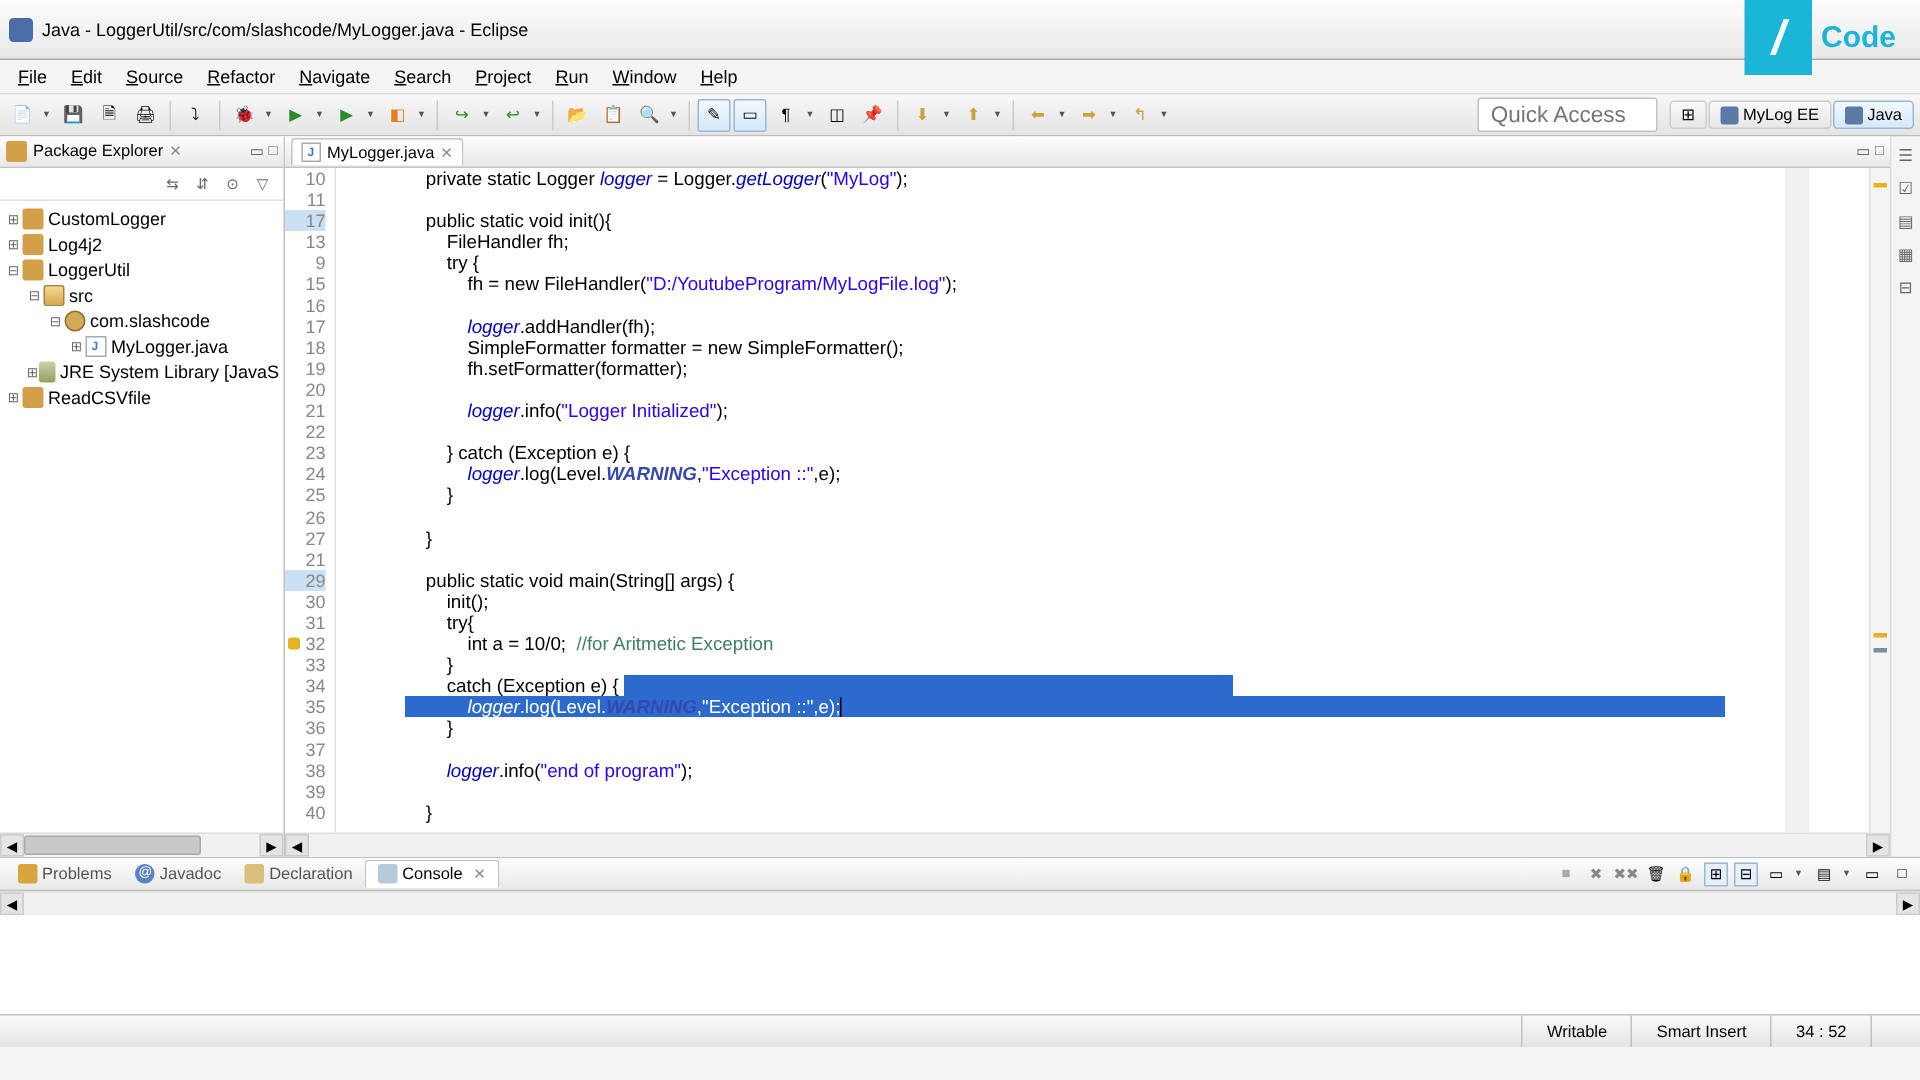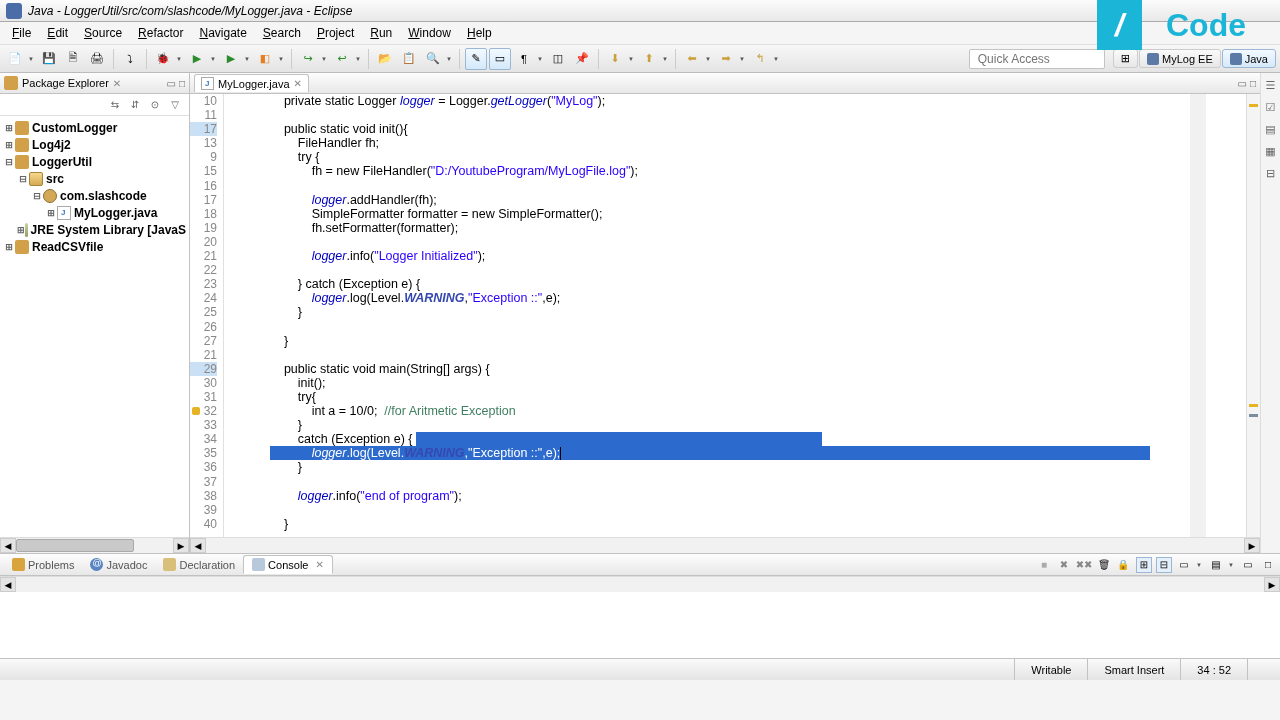--- a/index.html
+++ b/index.html
@@ -1,44 +1,44 @@
 <!DOCTYPE html>
 <html><head>
 <meta charset="utf-8">
 <style>
 * { box-sizing: border-box; margin: 0; padding: 0; font-family: "Segoe UI", Tahoma, sans-serif; }
 body { width: 1280px; height: 720px; background: #f4f4f4; overflow: hidden; position: relative; }
 
-.title-bar { height: 22px; background: linear-gradient(#fcfcfc, #e8e8e8); border-bottom: 1px solid #aaa; display: flex; align-items: center; padding: 0 6px; font-size: 12px; font-style: italic; }
+.title-bar { height: 40px; background: linear-gradient(#fcfcfc, #e8e8e8); border-bottom: 1px solid #aaa; display: flex; align-items: center; padding: 0 6px; font-size: 12px; }
 .title-bar .icon { width: 16px; height: 16px; background: #4a6da7; border-radius: 3px; margin-right: 6px; }
 
 .brand { position: absolute; top: 0; right: 10px; height: 50px; display: flex; align-items: center; }
 .brand .sl { background: #1bb5d8; color: #fff; font-size: 32px; font-weight: bold; font-style: italic; padding: 0 18px; height: 50px; display: flex; align-items: center; }
-.brand .cd { color: #1bb5d8; font-size: 32px; font-weight: bold; padding: 0 24px; }
+.brand .cd { color: #1bb5d8; font-size: 20px; font-weight: bold; padding: 0 6px; }
 
 .menu-bar { height: 23px; background: #f5f5f5; display: flex; align-items: center; padding: 0 4px; font-size: 12px; border-bottom: 1px solid #ddd; }
 .menu-bar span { padding: 3px 8px; cursor: pointer; }
 .menu-bar span u { text-decoration: underline; }
 
 .toolbar { height: 28px; background: linear-gradient(#f7f7f7,#e4e4e4); border-bottom: 1px solid #bbb; display: flex; align-items: center; padding: 0 4px; gap: 2px; }
 .tbtn { width: 22px; height: 22px; border: 1px solid transparent; border-radius: 2px; display: flex; align-items: center; justify-content: center; font-size: 11px; }
 .tsep { width: 1px; height: 20px; background: #ccc; margin: 0 3px; }
 .t-drop { width: 8px; font-size: 6px; color: #555; }
-.quick-access { margin-left: auto; border: 1px solid #c3c3c3; background: #fff; padding: 2px 8px; font-size: 12px; color: #999; border-radius: 2px; width: 136px; }
+.quick-access { margin-left: auto; border: 1px solid #c3c3c3; background: #fff; padding: 2px 8px; font-size: 15px; color: #999; border-radius: 2px; width: 120px; }
 .persp { display: flex; margin-left: 6px; gap: 1px; }
 .persp-btn { border: 1px solid #ccc; padding: 2px 7px; font-size: 11px; background: linear-gradient(#fafafa,#e7e7e7); border-radius: 3px; display: flex; align-items: center; gap: 3px; }
 .persp-btn.active { background: linear-gradient(#f2f9ff,#d5e9fa); border-color: #9bb7d4; }
 
 .main { display: flex; height: 480px; }
 .left-panel { width: 190px; background: #fff; border-right: 1px solid #c2c2c2; display: flex; flex-direction: column; }
 .panel-tab { height: 21px; background: linear-gradient(#fdfdfd,#e8e8e8); border-bottom: 1px solid #c2c2c2; display: flex; align-items: center; font-size: 11px; padding: 0 4px; }
 .panel-tab .ico { width: 14px; height: 14px; background: #d3a04a; margin-right: 4px; border-radius: 2px; }
 .panel-toolbar { height: 22px; display: flex; justify-content: flex-end; align-items: center; border-bottom: 1px solid #e0e0e0; gap: 4px; padding-right: 6px; }
 .panel-toolbar .mini { width: 16px; height: 16px; font-size: 10px; display: flex; align-items: center; justify-content: center; color: #666; }
-.tree { flex: 1; padding: 3px; font-size: 12px; overflow: hidden; font-weight: bold; }
+.tree { flex: 1; padding: 3px; font-size: 12px; overflow: hidden; }
 .tree-item { display: flex; align-items: center; height: 17px; white-space: nowrap; }
 .tree-item .exp { width: 12px; font-size: 9px; color: #666; text-align: center; }
 .tree-item .pico { width: 14px; height: 14px; margin-right: 3px; display: inline-block; }
 .ico-prj { background: #d3a04a; border-radius: 2px; }
 .ico-fld { background: linear-gradient(#f7d88c,#d4a955); border-radius: 2px; border: 1px solid #a68538; }
 .ico-pkg { background: #d4a955; border-radius: 50%; border: 1px solid #8a6f36; }
 .ico-java { background: #fff; border: 1px solid #aaa; position: relative; }
 .ico-java::after { content: "J"; position: absolute; font-size: 8px; color: #3c7ac3; top: 1px; left: 3px; font-weight: bold; }
 .ico-lib { background: linear-gradient(#c8d4a5,#92a05f); border-radius: 2px; }
 .tree-item.open > .exp::before { content: "⊟"; }

